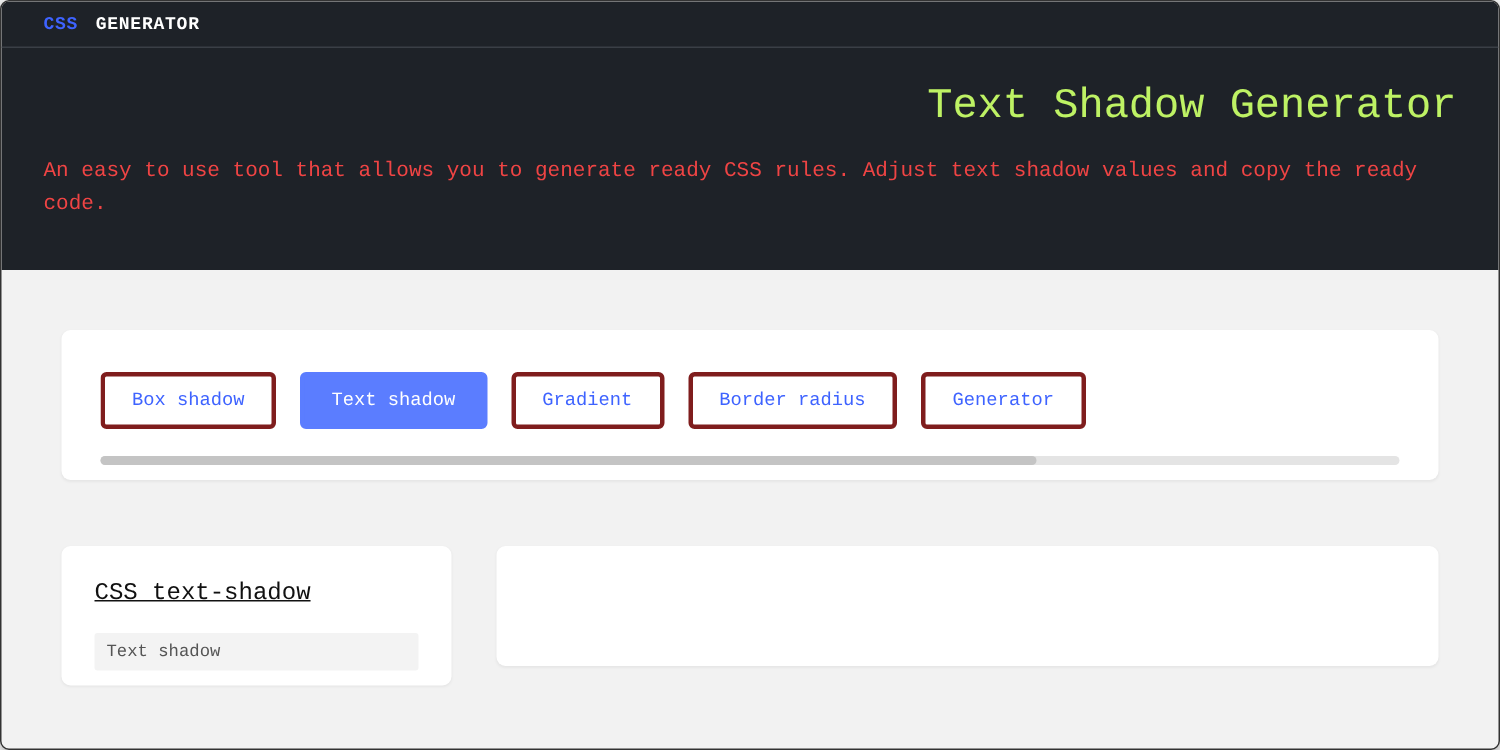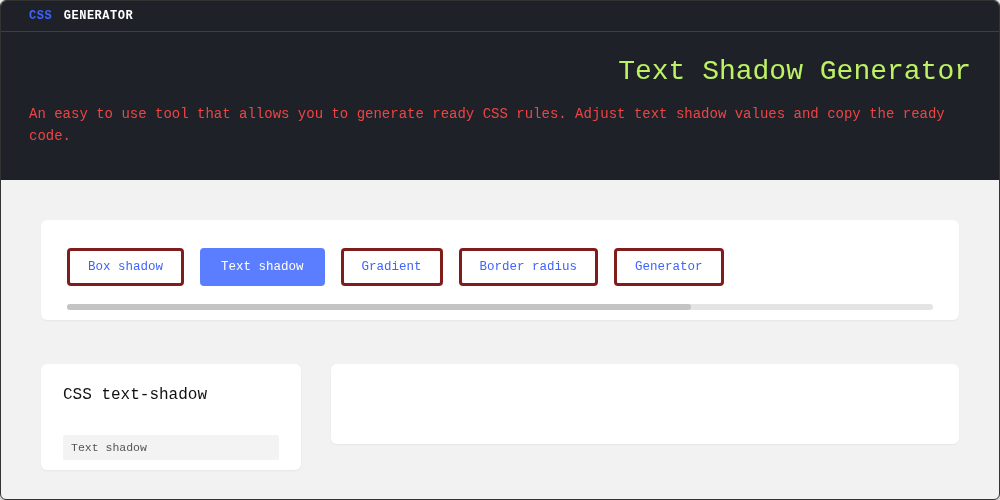--- a/index.html
+++ b/index.html
@@ -96,21 +96,22 @@
     background: #fff;
     border-radius: 6px;
     width: 260px;
     padding: 22px 22px 10px 22px;
     box-shadow: 0 1px 2px rgba(0,0,0,0.05);
   }
   .panel-left h2 {
     font-size: 16px;
     font-weight: 400;
     color: #111;
-    margin-bottom: 31px;
+    margin-bottom: 18px;
+    text-decoration: underline;
   }
   .field-label {
     font-size: 12px;
     color: #222;
     font-weight: 500;
     margin-bottom: 6px;
   }
   .text-input {
     width: 100%;
     background: #f3f3f3;

